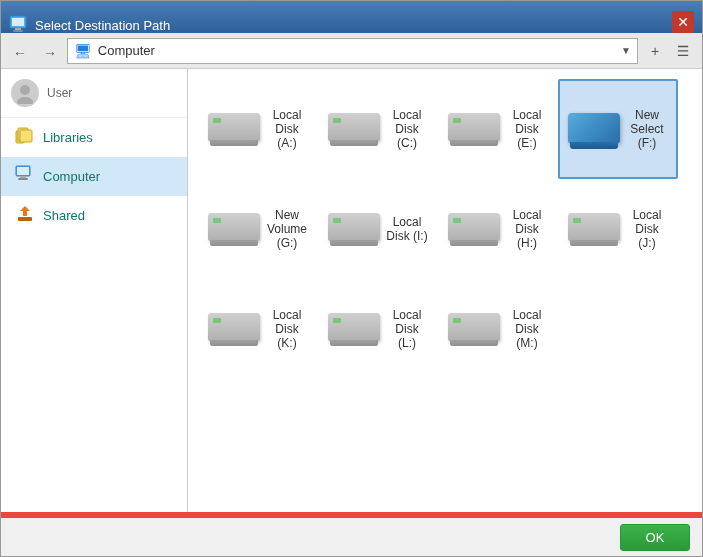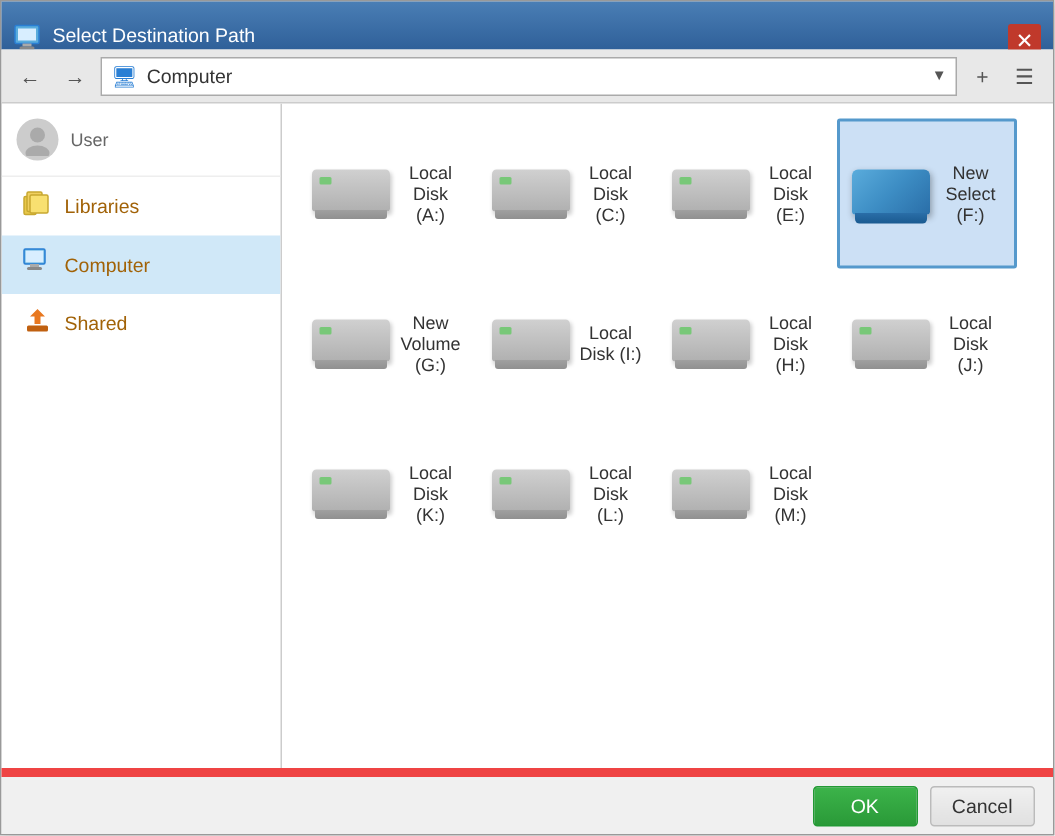--- a/index.html
+++ b/index.html
@@ -18,24 +18,24 @@
       height: 557px;
       background: #f0f0f0;
       border: 1px solid #999;
       display: flex;
       flex-direction: column;
       box-shadow: 2px 2px 8px rgba(0,0,0,0.4);
     }
     .title-bar {
       background: linear-gradient(to bottom, #4a7eb5, #2f6099);
       color: white;
-      padding: 15px 8px;
+      padding: 0 8px;
       height: 32px;
       display: flex;
-      align-items: flex-start;
+      align-items: flex-end;
       gap: 8px;
       flex-shrink: 0;
     }
     .title-bar-icon {
       width: 18px;
       height: 18px;
       flex-shrink: 0;
     }
     .title-bar-title {
       flex: 1;
@@ -141,21 +141,21 @@
     .user-name {
       font-size: 12px;
       color: #666;
     }
     .sidebar-item {
       padding: 8px 10px 8px 14px;
       display: flex;
       align-items: center;
       gap: 8px;
       cursor: pointer;
-      color: #a16207;
+      color: #0f766e;
       font-size: 13px;
     }
     .sidebar-item.active {
       background: #d0e8f8;
     }
     .sidebar-icon {
       font-size: 18px;
       flex-shrink: 0;
     }
     .main-content {
@@ -440,15 +440,14 @@
             <div class="drive-gray"></div>
           </div>
           <span class="disk-label">Local Disk (M:)</span>
         </div>
       </div>
     </div>
   </div>
 
   <div class="bottom-bar">
     <button class="btn-ok">OK</button>
-    <button class="btn-cancel">Cancel</button>
   </div>
 </div>
 
 </body></html>

